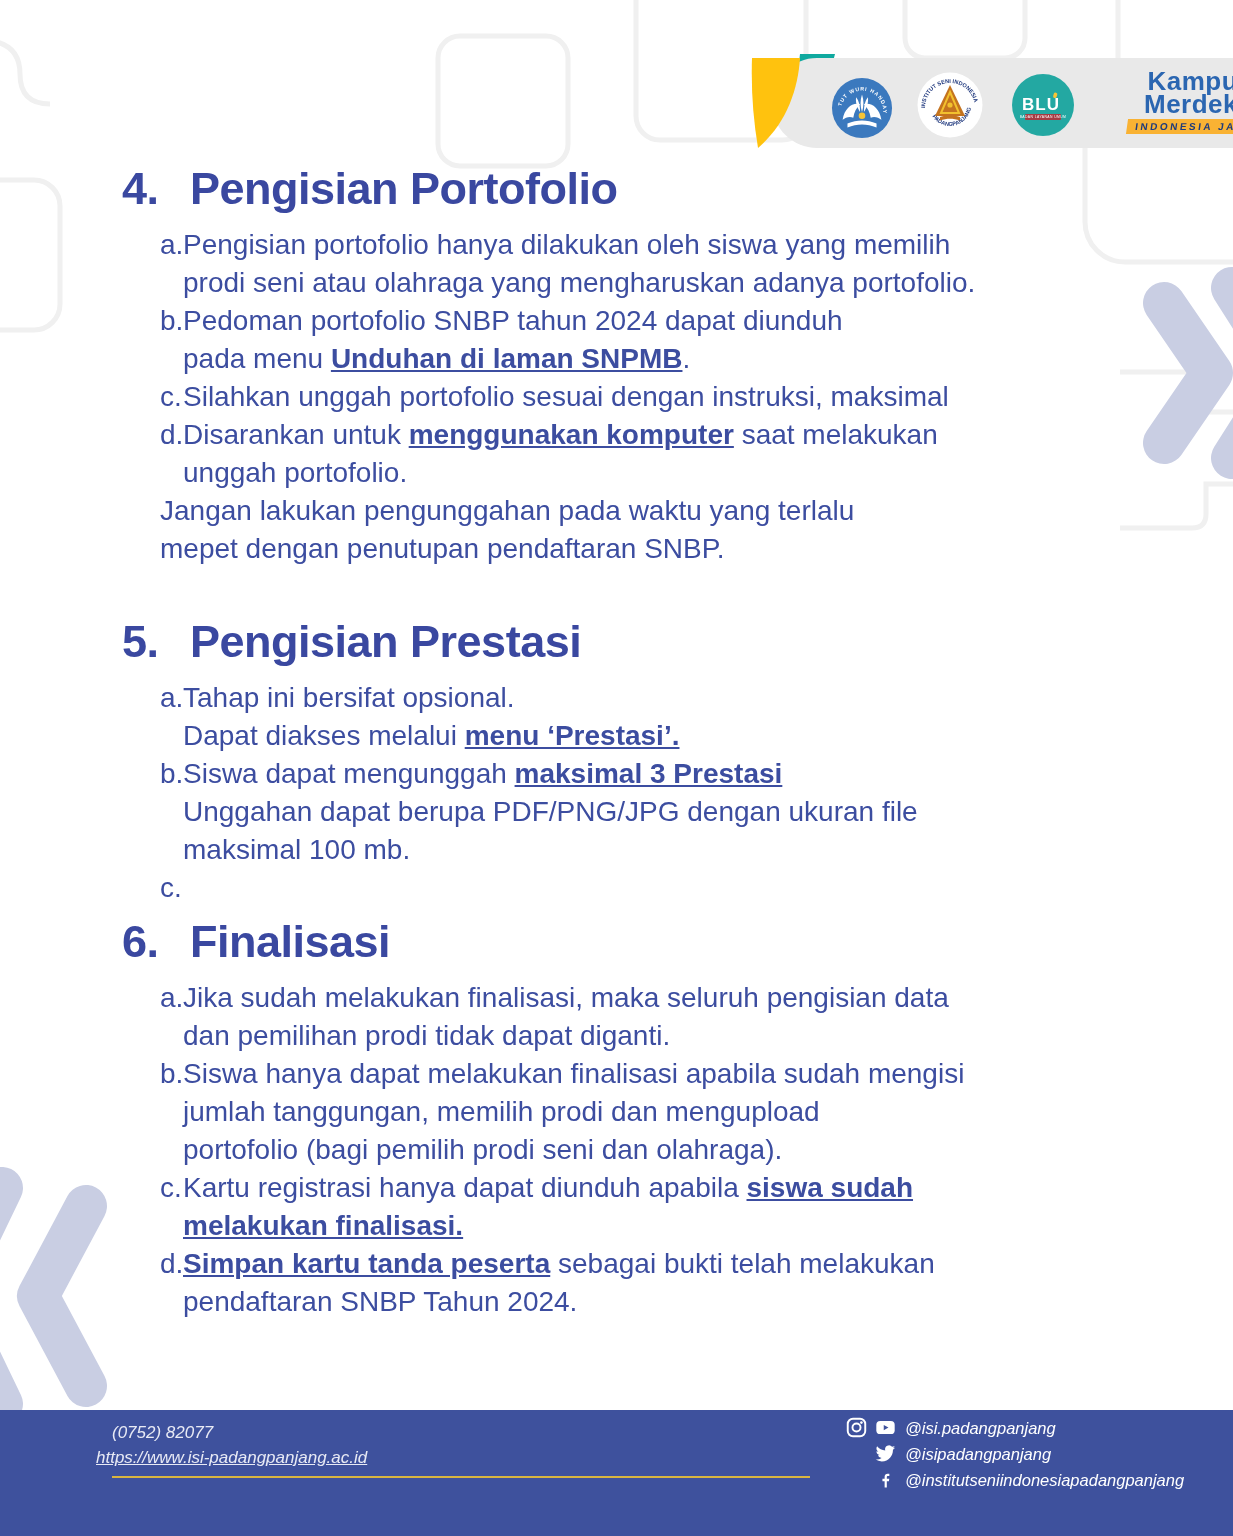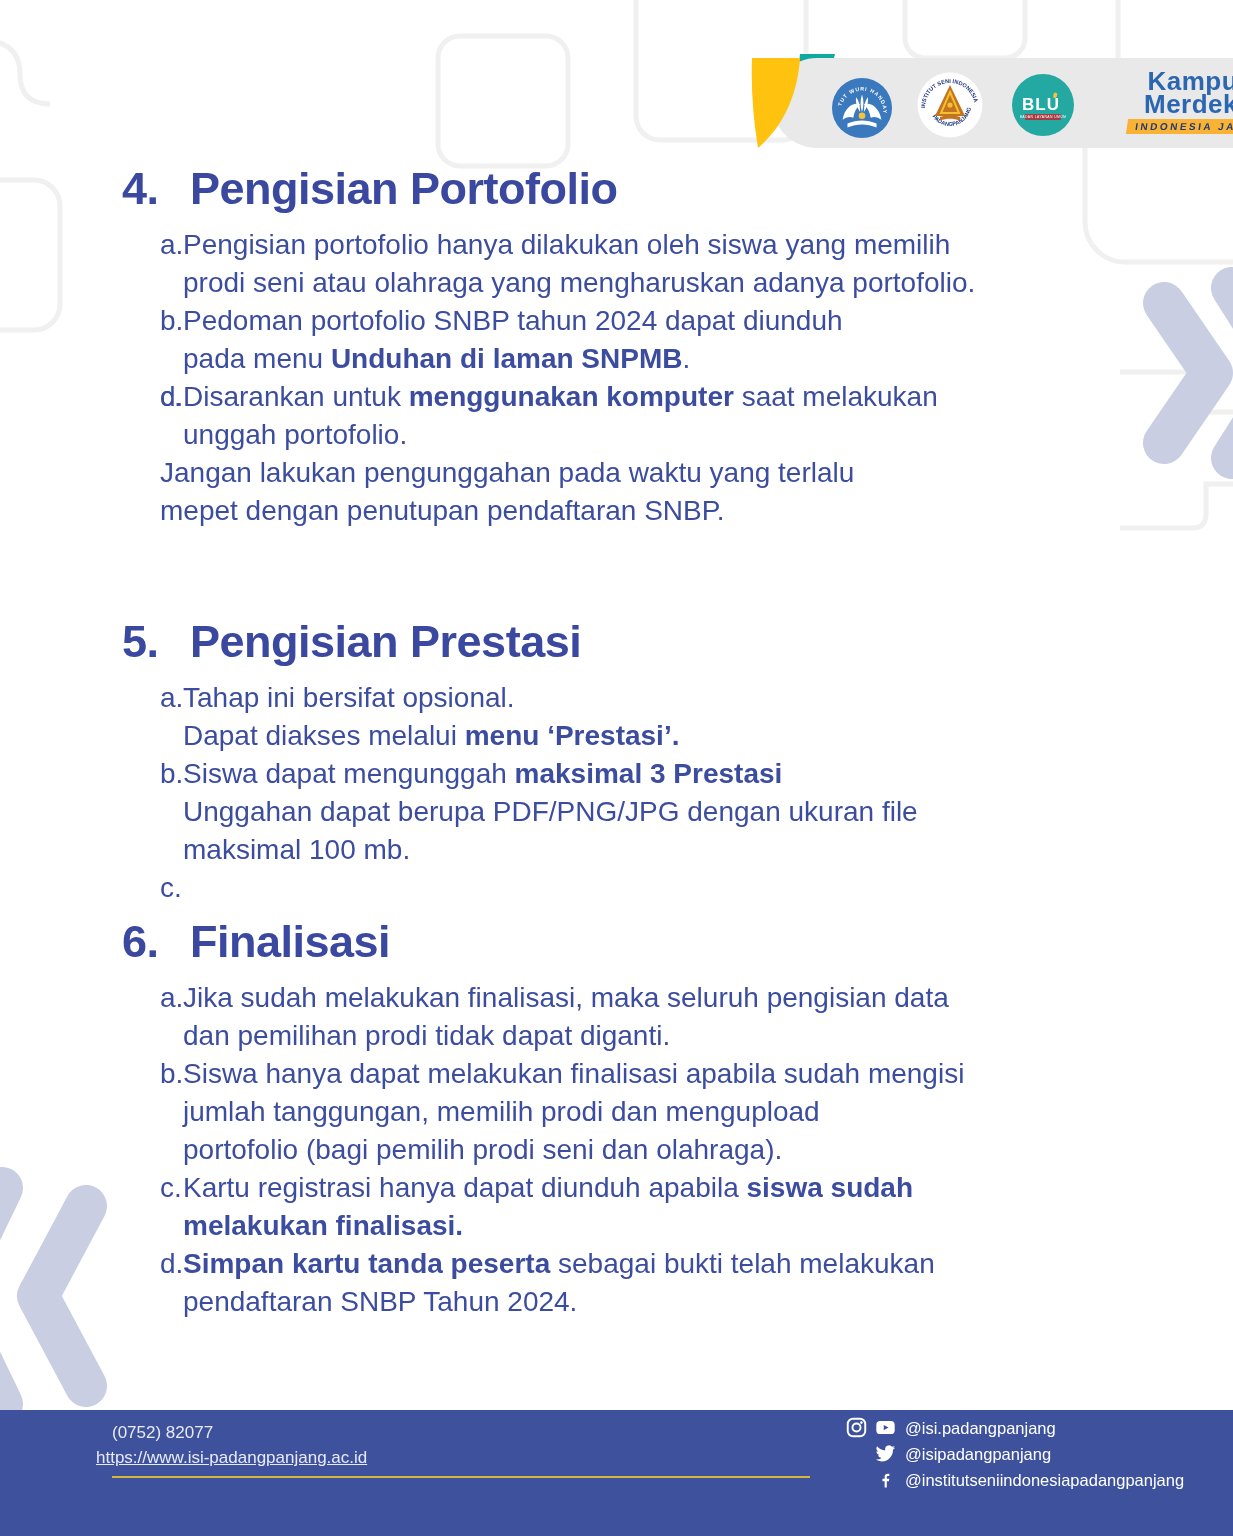--- a/index.html
+++ b/index.html
@@ -29,24 +29,24 @@
   
   .section{position:absolute;left:122px;color:#3C4DA0;}
   .s0{top:163px}.s1{top:616px}.s2{top:916px}
   .heading{display:flex;font-weight:bold;font-size:45px;line-height:52px;color:#3A48A0;
            letter-spacing:-0.5px;}
   .heading .num{width:68px;flex:none;}
   .items{margin-left:38px;margin-top:11px;font-size:28px;line-height:38px;max-width:960px;}
   .item{position:relative;padding-left:23px;white-space:pre-line;}
   .item.nolabel{padding-left:0;}
   .item .lbl{position:absolute;left:0;top:0;}
-  .item b{font-weight:bold;}
-
-  
-  .footer{position:absolute;left:0;top:1410px;width:1233px;height:126px;background:#3E519D;}
+  .item b{font-weight:bold;text-decoration:underline;}
+
+  
+  .footer{position:absolute;left:0;top:1410px;width:1233px;height:126px;background:#3E519D;font-style:italic;}
   .footer .phone{position:absolute;left:112px;top:13px;font-size:17px;color:#E8EAF5;}
   .footer .site{position:absolute;left:96px;top:38px;font-size:17px;color:#E8EAF5;
                 text-decoration:underline;cursor:pointer;}
   .footer .divider{position:absolute;left:112px;top:66px;width:698px;height:2px;background:#D9B540;}
   .socials{position:absolute;left:840px;top:7px;display:flex;flex-direction:column;gap:5px;}
   .social-row{display:flex;align-items:flex-end;gap:9px;color:#ffffff;font-size:16.5px;}
   .social-icons{display:flex;gap:8px;width:56px;justify-content:flex-end;flex:none;}
   .social-icons svg{display:block;width:21px;height:21px;}
 </style>
 </head>
@@ -133,21 +133,22 @@
       <div class="section s0">
         <div class="heading">
           <span class="num">4.</span>
           <span class="ttl">Pengisian Portofolio</span>
         </div>
         <div class="items">
           <div class="item"><span class="lbl">a.</span><span class="txt"><span class="run">Pengisian portofolio hanya dilakukan oleh siswa yang memilih
 prodi seni atau olahraga yang mengharuskan adanya portofolio.</span></span></div>
           <div class="item"><span class="lbl">b.</span><span class="txt"><span class="run">Pedoman portofolio SNBP tahun 2024 dapat diunduh
 pada menu </span><b class="run">Unduhan di laman SNPMB</b><span class="run">.</span></span></div>
-          <div class="item"><span class="lbl">c.</span><span class="txt"></span></div>
+          <div class="item"><span class="lbl">c.</span><span class="txt"><span class="run">Silahkan unggah portofolio sesuai dengan instruksi, maksimal
+</span></span></div>
           <div class="item"><span class="lbl">d.</span><span class="txt"><span class="run">Disarankan untuk </span><b class="run">menggunakan komputer</b><span class="run"> saat melakukan
 unggah portofolio.</span></span></div>
           <div class="item nolabel"><span class="txt"><span class="run">Jangan lakukan pengunggahan pada waktu yang terlalu
 mepet dengan penutupan pendaftaran SNBP.</span></span></div>
         </div>
       </div>
       <div class="section s1">
         <div class="heading">
           <span class="num">5.</span>
           <span class="ttl">Pengisian Prestasi</span>

